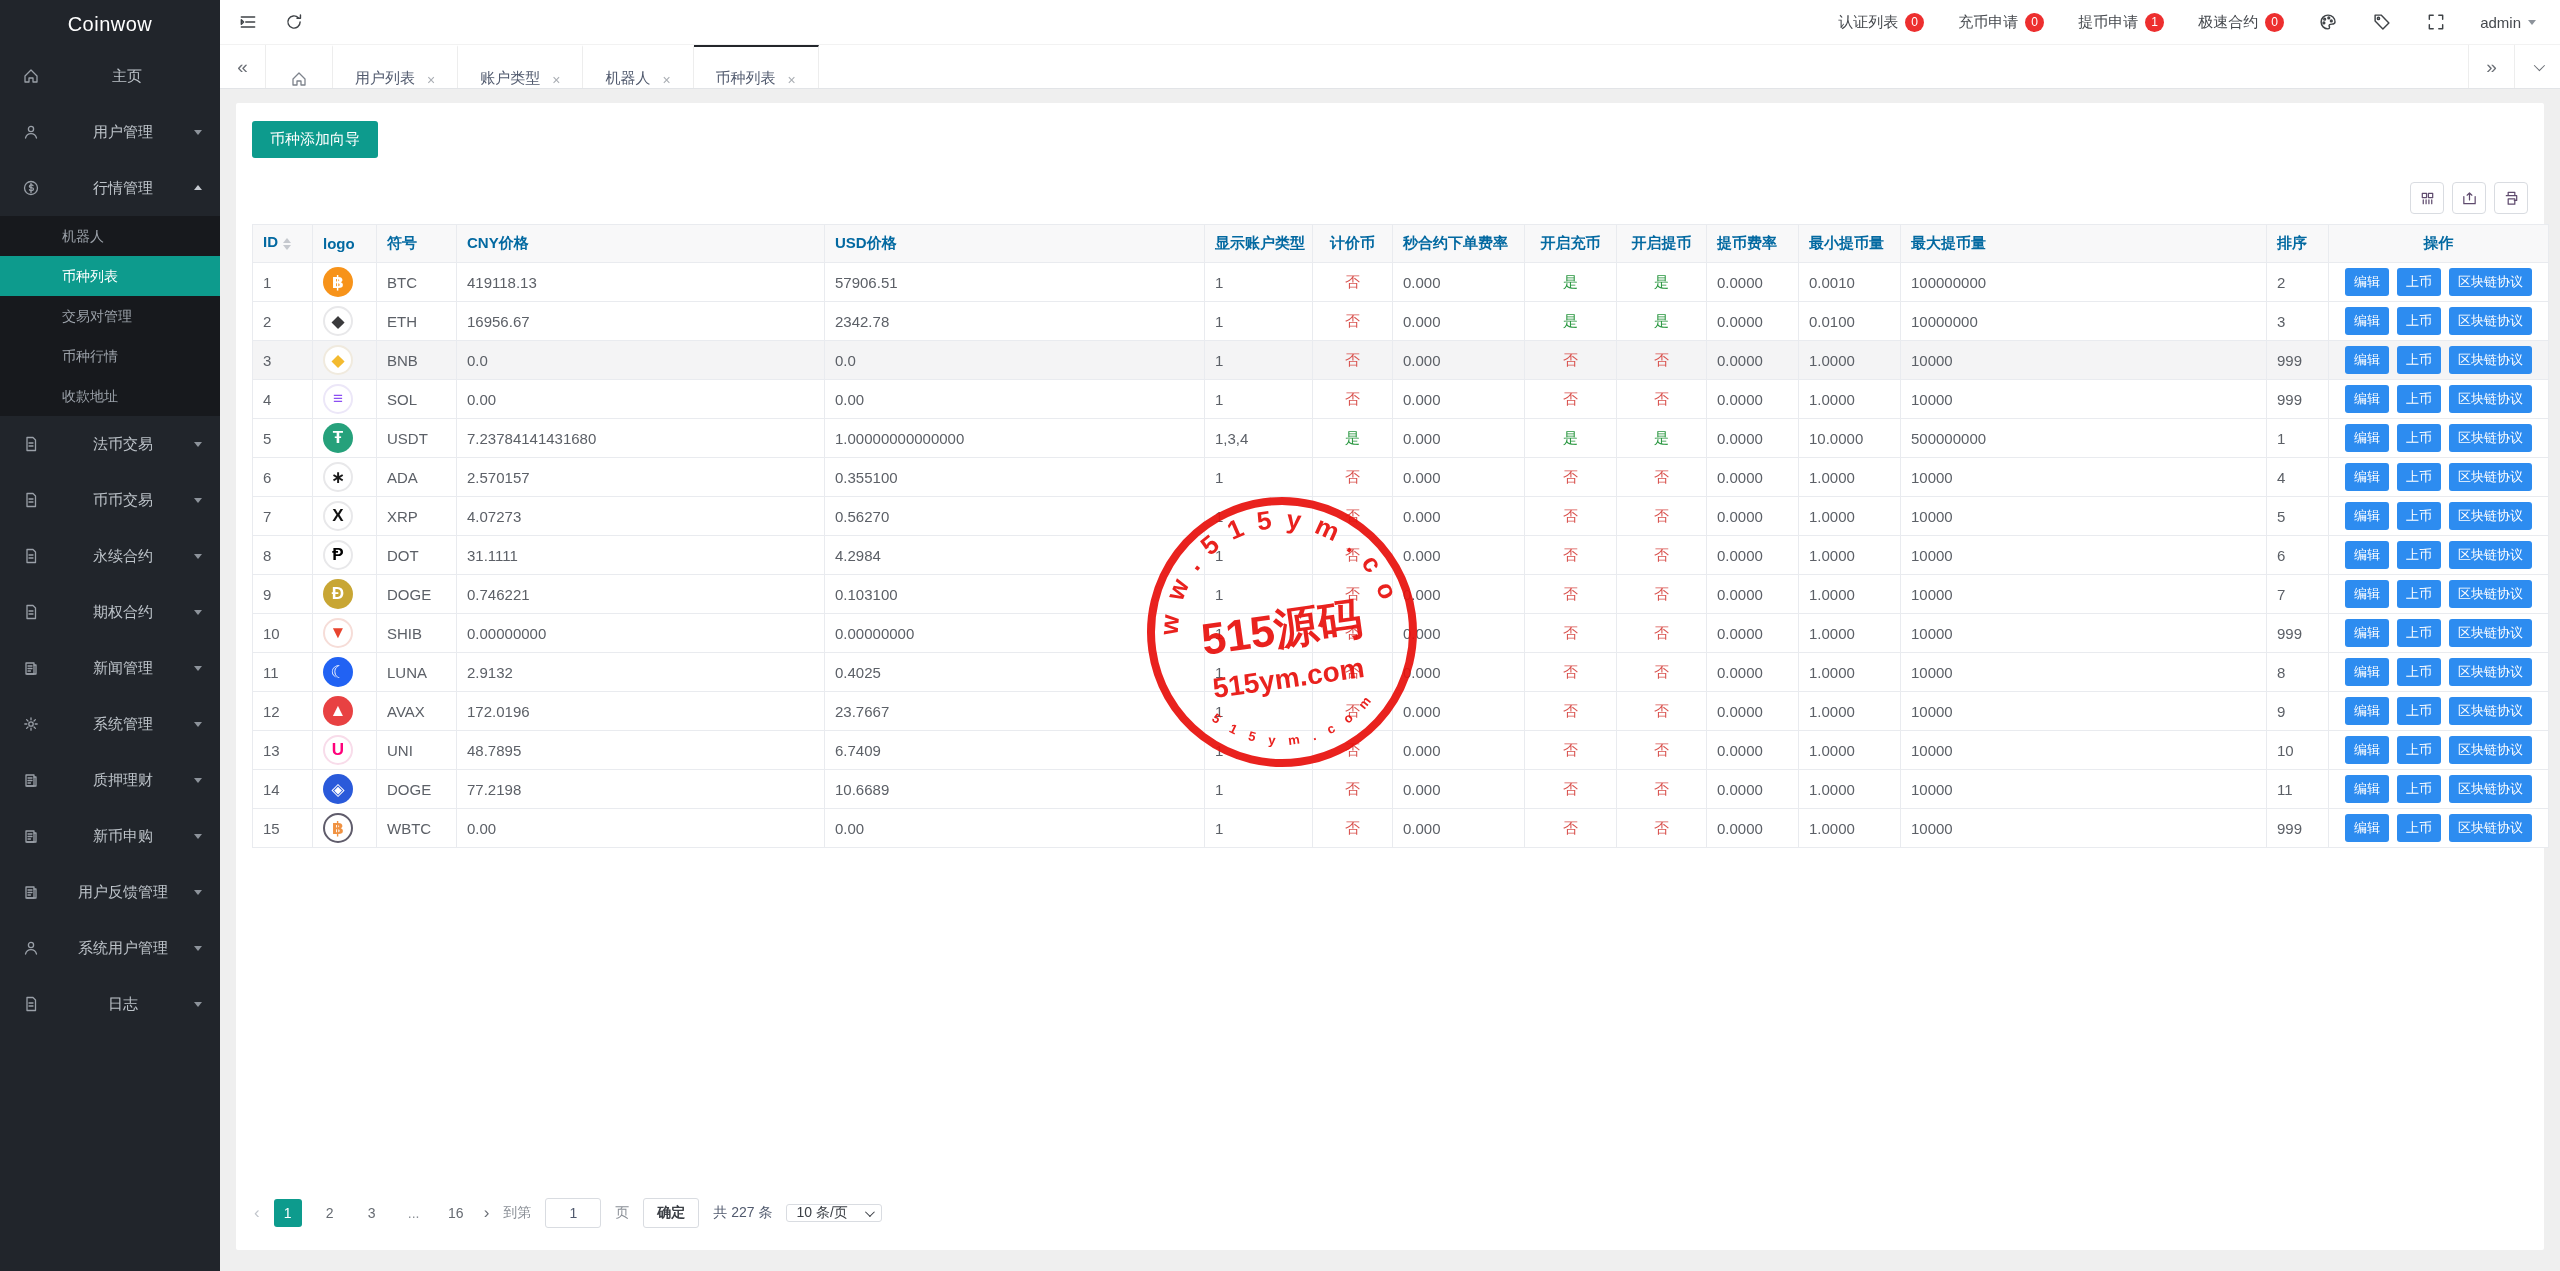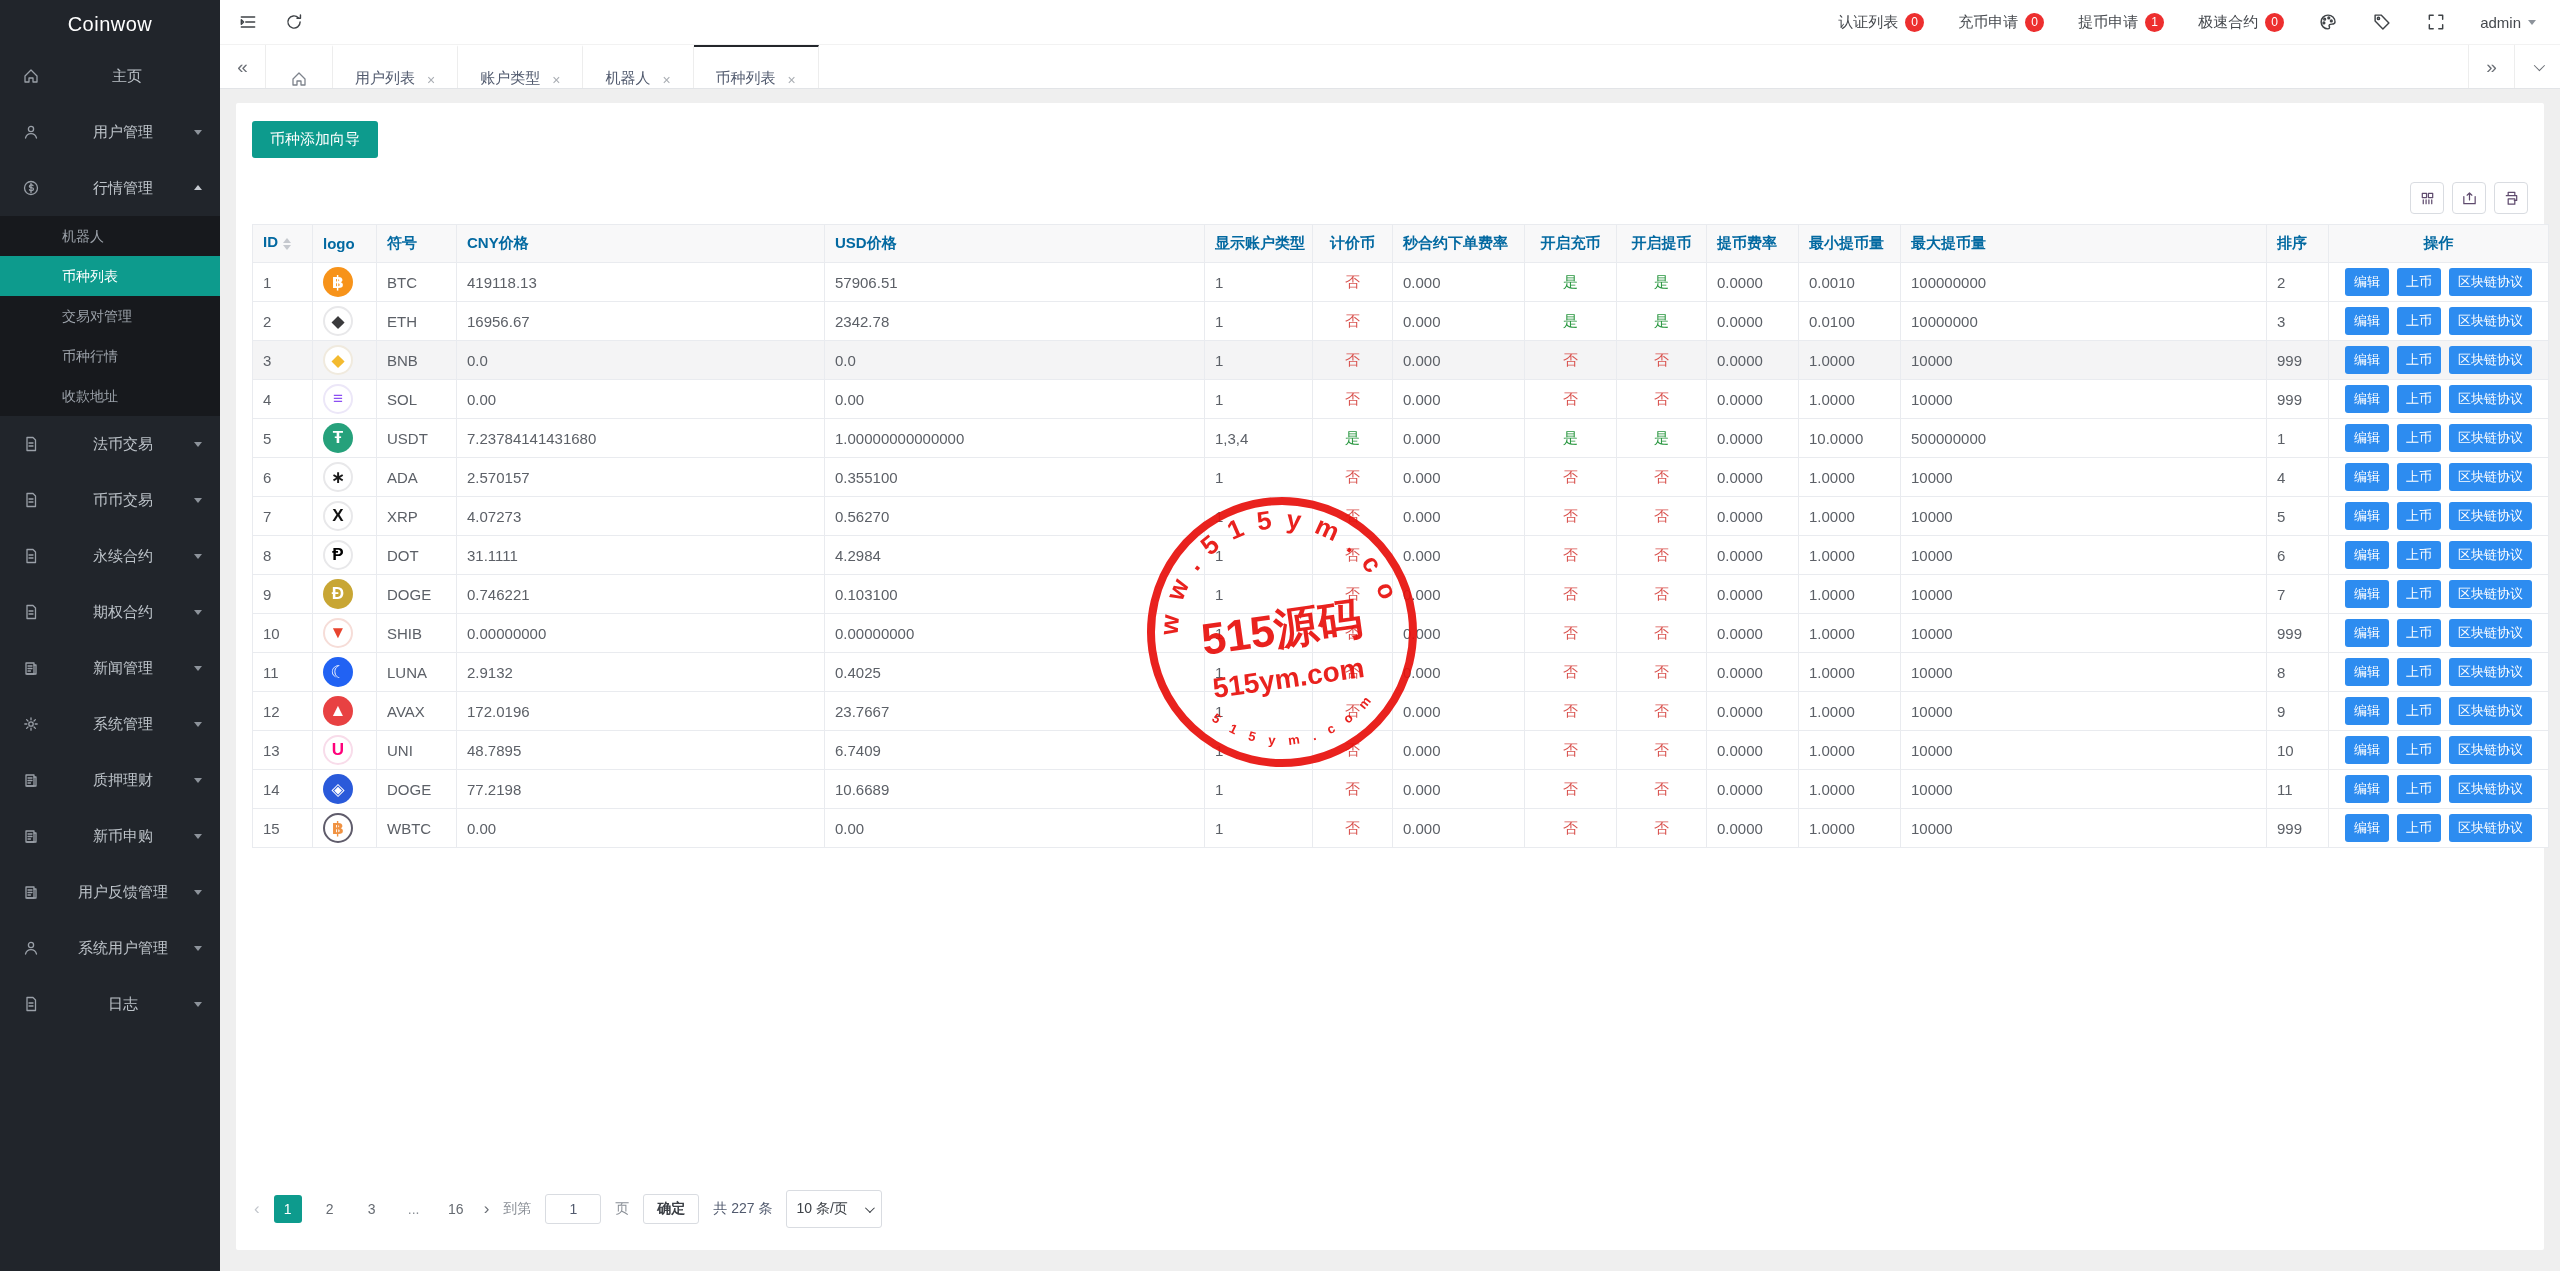--- a/index.html
+++ b/index.html
@@ -69,21 +69,21 @@
 
   .spacer { flex:1; }
 
   .pagination { display:flex; align-items:center; gap:14px; font-size:14px; color:#666b72; padding:6px 2px 8px; }
   .pg-arrow { color:#c2c6cc; font-size:17px; cursor:pointer; }
   .pg { min-width:28px; height:28px; line-height:28px; text-align:center; border-radius:3px; cursor:pointer; }
   .pg.active { background:#0d9b8d; color:#fff; }
   .pg.dots { cursor:default; color:#8a8f96; }
   .pg-input { width:56px; height:30px; border:1px solid #d9dce1; border-radius:3px; text-align:center; font-size:14px; color:#515a6e; font-family:inherit; }
   .pg-btn { height:30px; padding:0 13px; border:1px solid #d9dce1; background:#fff; border-radius:3px; font-size:14px; color:#3c4046; cursor:pointer; font-family:Liberation Mono, monospace; font-weight:bold; }
-  .pg-select { height:38px; min-width:96px; border:1px solid #d9dce1; border-radius:3px; background:#fff; display:flex; align-items:center; justify-content:space-between; padding:0 9px; gap:8px; cursor:pointer; color:#3c4046; }
+  .pg-select { height:18px; min-width:96px; border:1px solid #d9dce1; border-radius:3px; background:#fff; display:flex; align-items:center; justify-content:space-between; padding:0 9px; gap:8px; cursor:pointer; color:#3c4046; }
   .pg-select .chev { border-color:#3c4046; width:7px; height:7px; }
   .pg-plain { color:#8a8f96; }
   .pg-strong { color:#515a6e; }
 
   
   .stamp { position:absolute; left:1136px; top:486px; width:292px; height:292px; z-index:40; pointer-events:none; opacity:.92; }
 </style>
 </head>
 <body>
 

